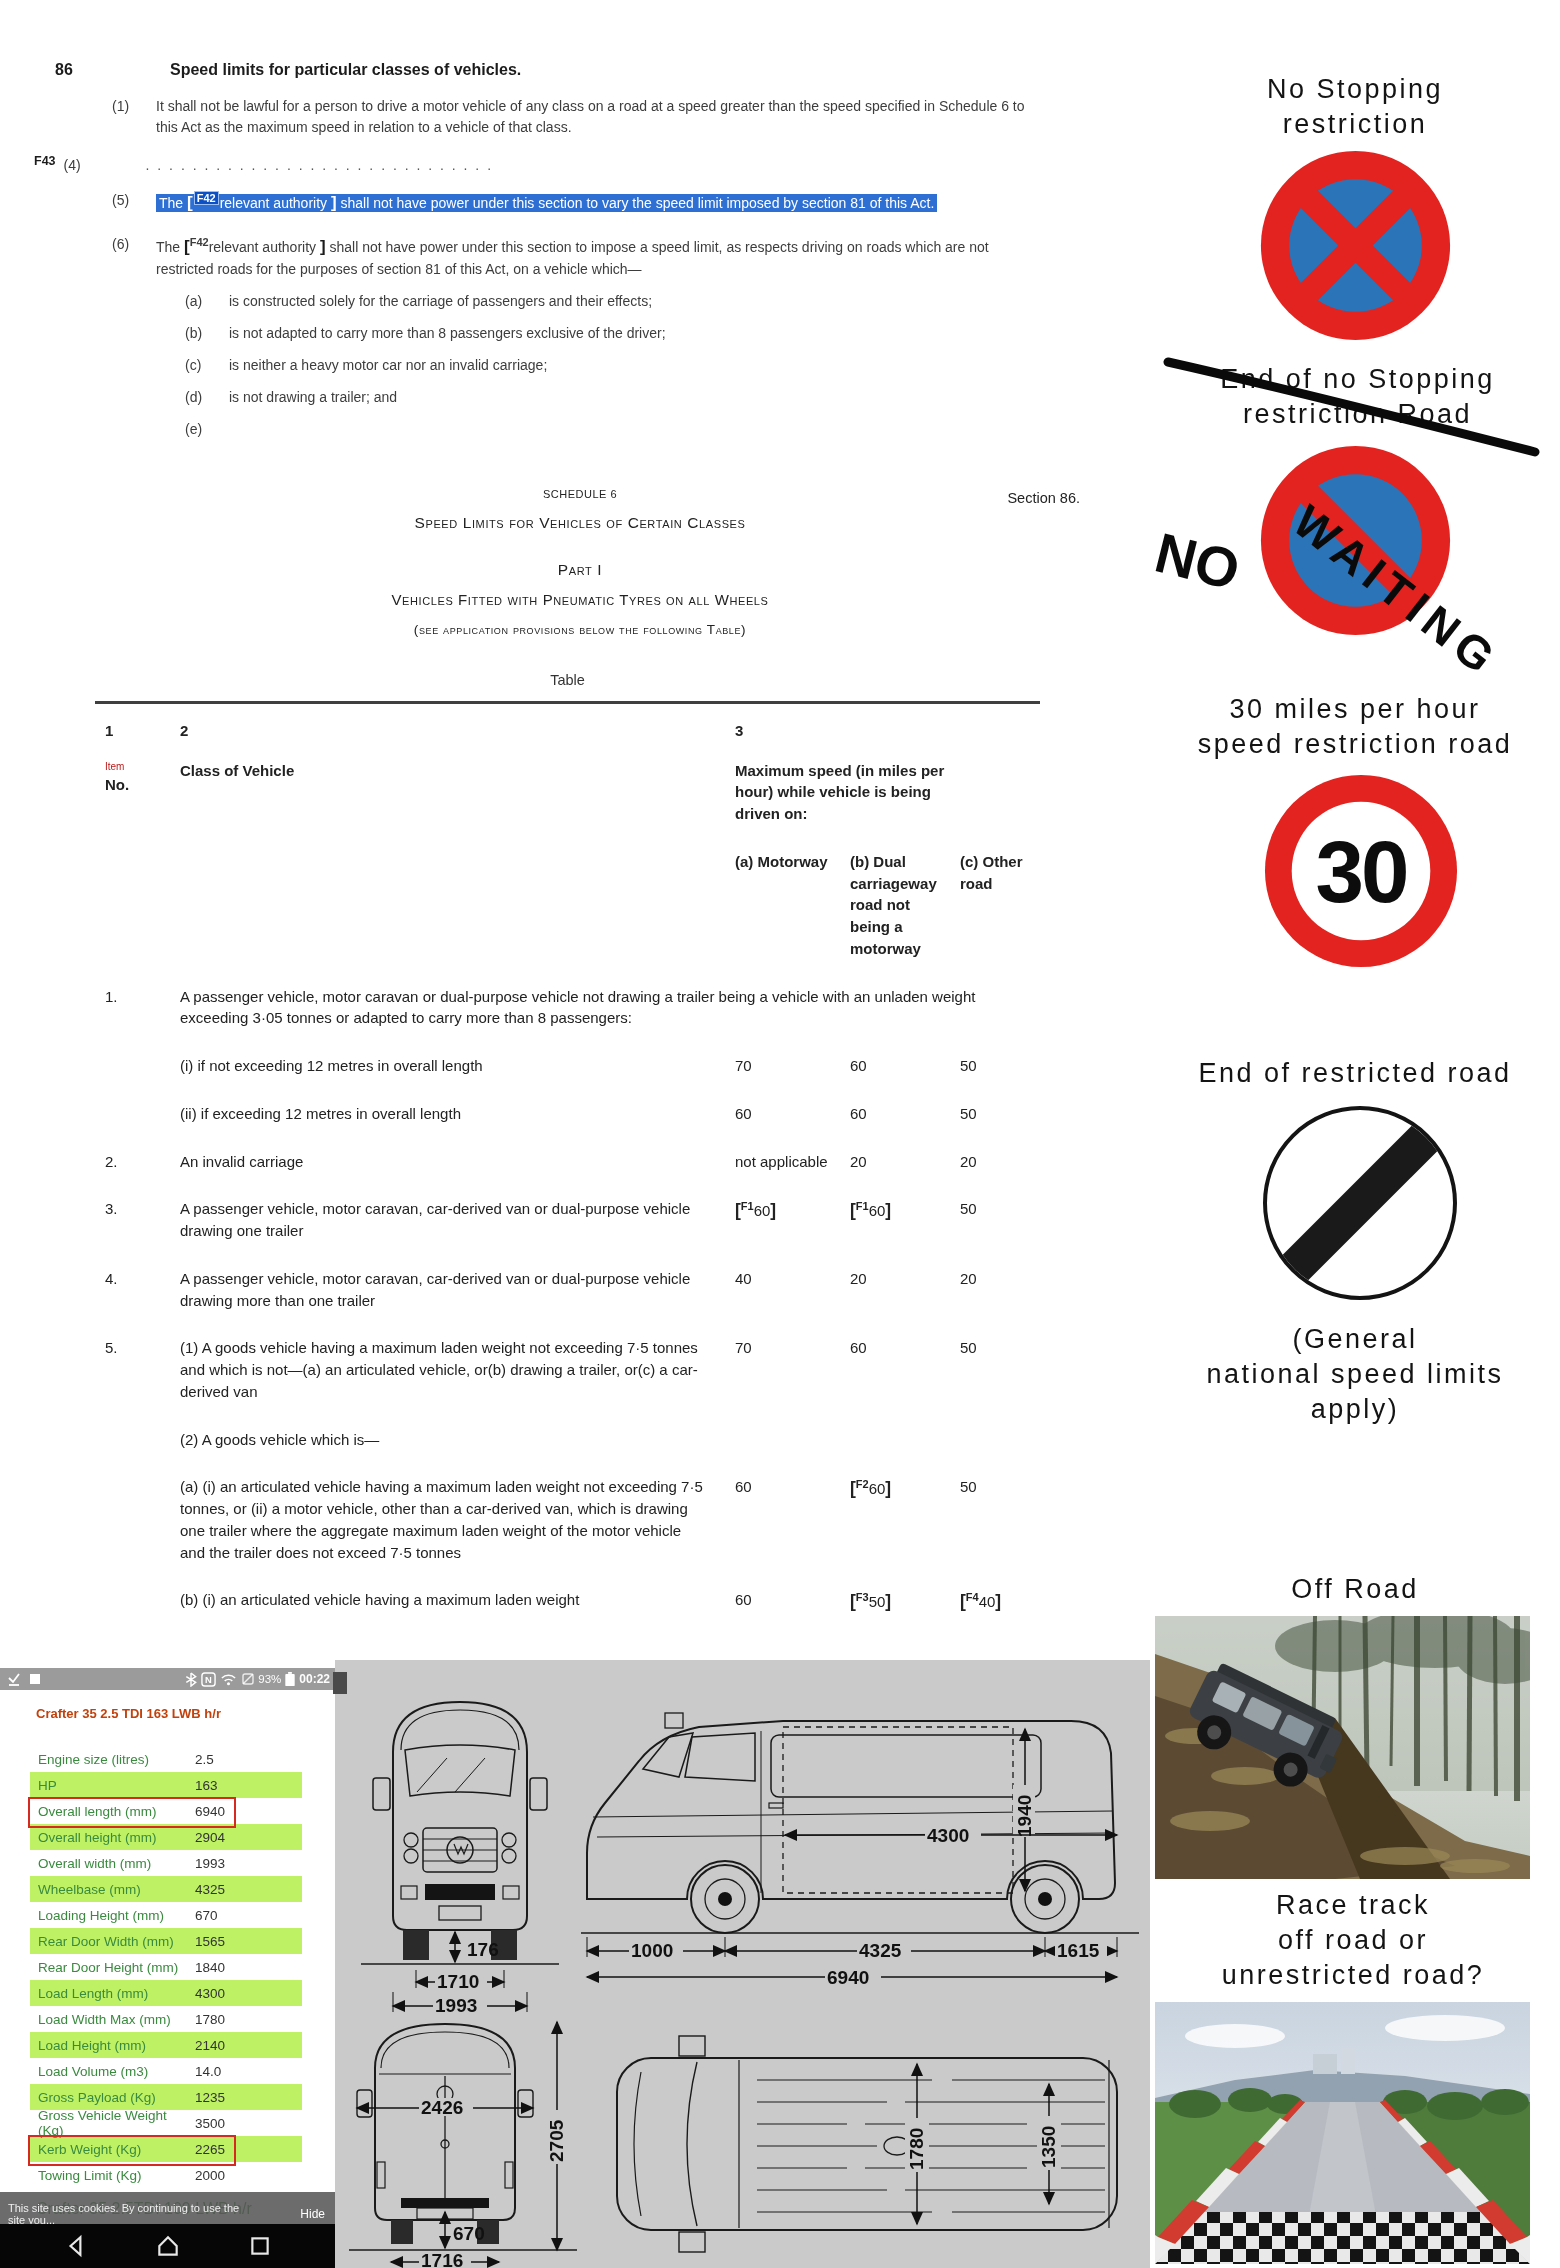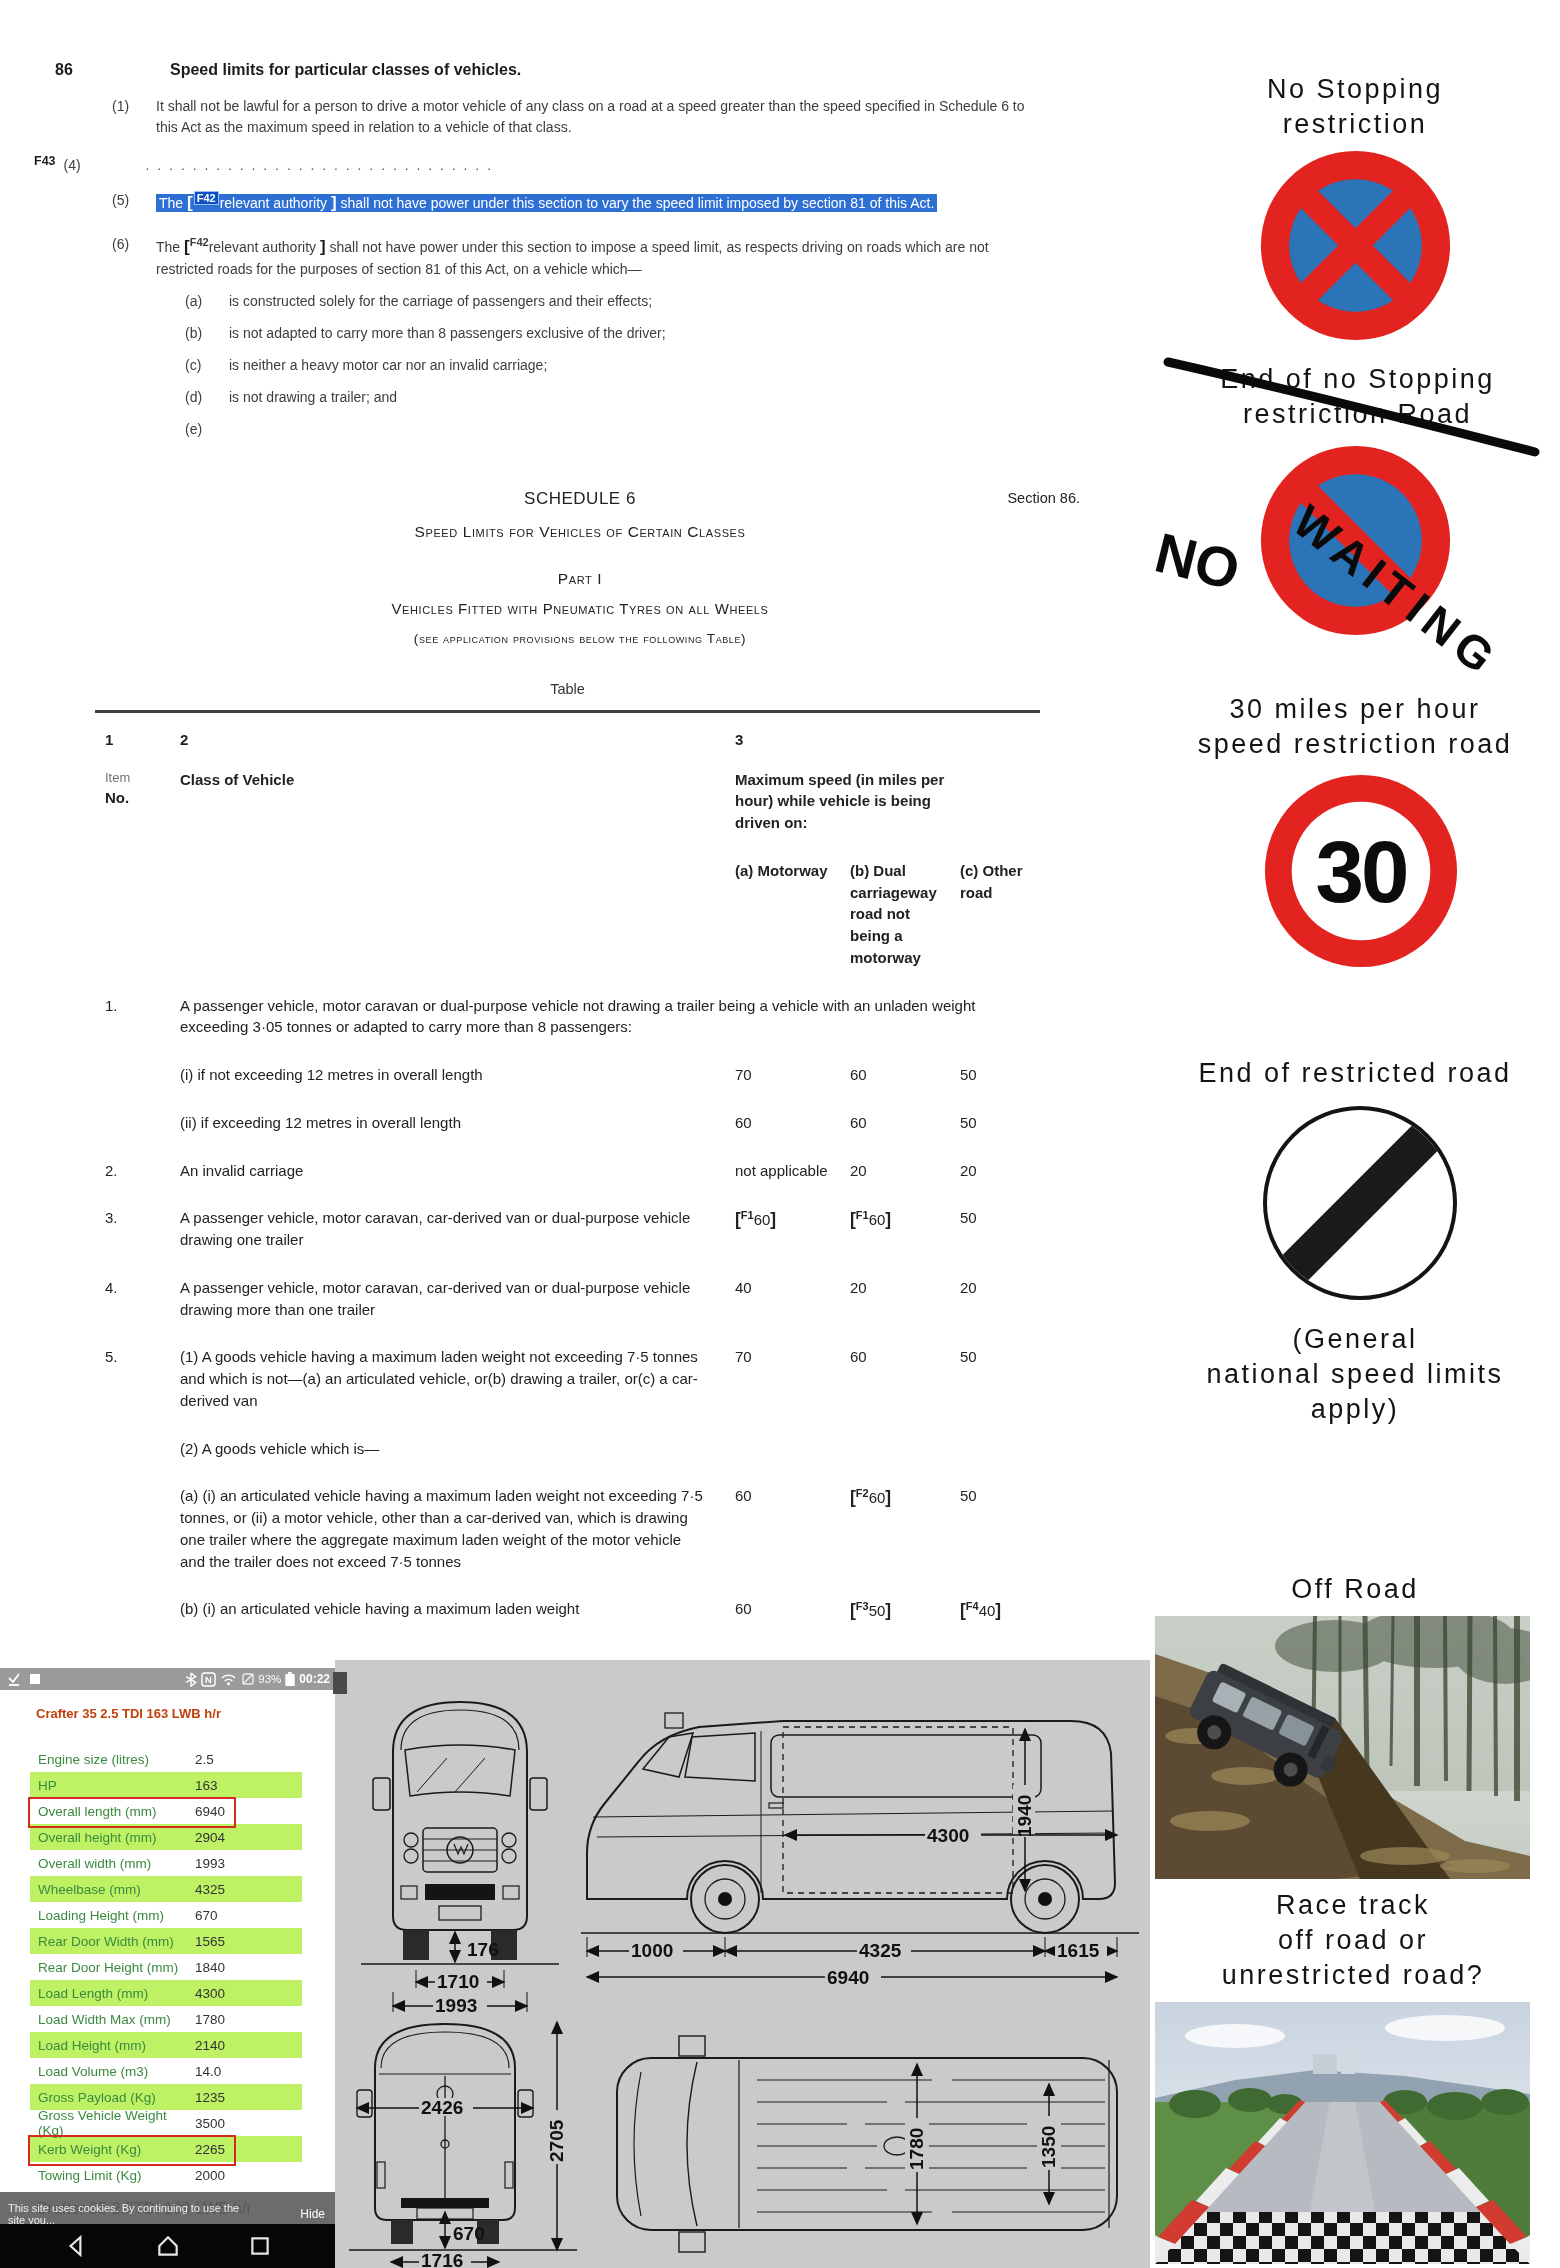--- a/index.html
+++ b/index.html
@@ -20,42 +20,42 @@
   .hl{background:#2d6fd2;color:#fff;padding:1px 3px;box-decoration-break:clone;}
   .hl .bb{color:#fff;}
   .fxbox{font-weight:bold;font-size:11px;vertical-align:super;background:#0b50c4;border:1px solid #9cc0f5;color:#fff;padding:0 2px;margin:0 1px;}
   .fsup{font-weight:bold;font-size:11px;vertical-align:super;color:inherit;}
   .bb{font-weight:bold;font-size:17px;color:#1c1c1c;}
   .itrow{display:flex;margin-top:11px;}
   .itn{flex:0 0 44px;margin-left:155px;}
   .itt{width:720px;}
   
   .sched{position:relative;width:1000px;margin:46px 0 0 50px;text-align:center;color:#222;}
-  .sch-h{font-size:17px;letter-spacing:.5px;color:#222;}
+  .sch-h{font-size:11px;letter-spacing:.5px;color:#222;}
   .sch-sec{position:absolute;right:0;top:2px;font-size:14.5px;color:#222;}
   .caps{font-variant:small-caps;letter-spacing:.6px;}
   .sch-sub{font-size:15.5px;margin-top:8px;}
   .sch-part{font-size:15.5px;margin-top:24px;}
   .sch-pt{font-size:15px;margin-top:8px;}
   .sch-note{font-size:13.5px;margin-top:8px;}
   .tbl{margin:30px 0 0 65px;width:945px;text-align:left;font-size:15px;color:#222;line-height:1.45;}
   .tbl-cap{text-align:center;font-size:14.5px;color:#333;margin-bottom:10px;}
   .tbl-rule{border-top:3px solid #3f3f3f;margin-bottom:16px;}
   .trow{display:flex;margin-bottom:26px;align-items:flex-start;}
   .tc-item{flex:0 0 85px;padding-left:10px;box-sizing:border-box;}
   .tc-class{flex:0 0 555px;padding-right:25px;box-sizing:border-box;}
   .tc-class.wide{flex:0 0 860px;}
   .tc-speed{flex:0 0 290px;}
   .col-a{flex:0 0 115px;padding-right:8px;box-sizing:border-box;}
   .col-b{flex:0 0 110px;padding-right:8px;box-sizing:border-box;}
   .col-c{flex:0 0 65px;}
   .sp-h{width:235px;}
   .sp-cols{display:flex;margin-top:26px;}
   .bold{font-weight:bold;}
-  .it1{color:#737373;font-size:13px;}
+  .it1{color:#b91c1c;font-size:10px;}
   .it2{font-weight:bold;}
   .fb{font-weight:bold;font-size:17.5px;}
   
   .sign-label{position:absolute;text-align:center;color:#141414;font-size:27px;letter-spacing:2.5px;line-height:1.3;}
   .svgabs{position:absolute;}
   
   .phone{position:absolute;left:0;top:1660px;width:335px;height:608px;background:#fff;}
   .pstatus{position:absolute;left:0;top:8px;width:335px;height:22px;background:#9b9b9b;display:flex;align-items:center;color:#fff;}
   .pstatus .sp{flex:1;}
   .pstatus .stxt{font-size:11.5px;color:#fdfdfd;margin:0 3px;}

